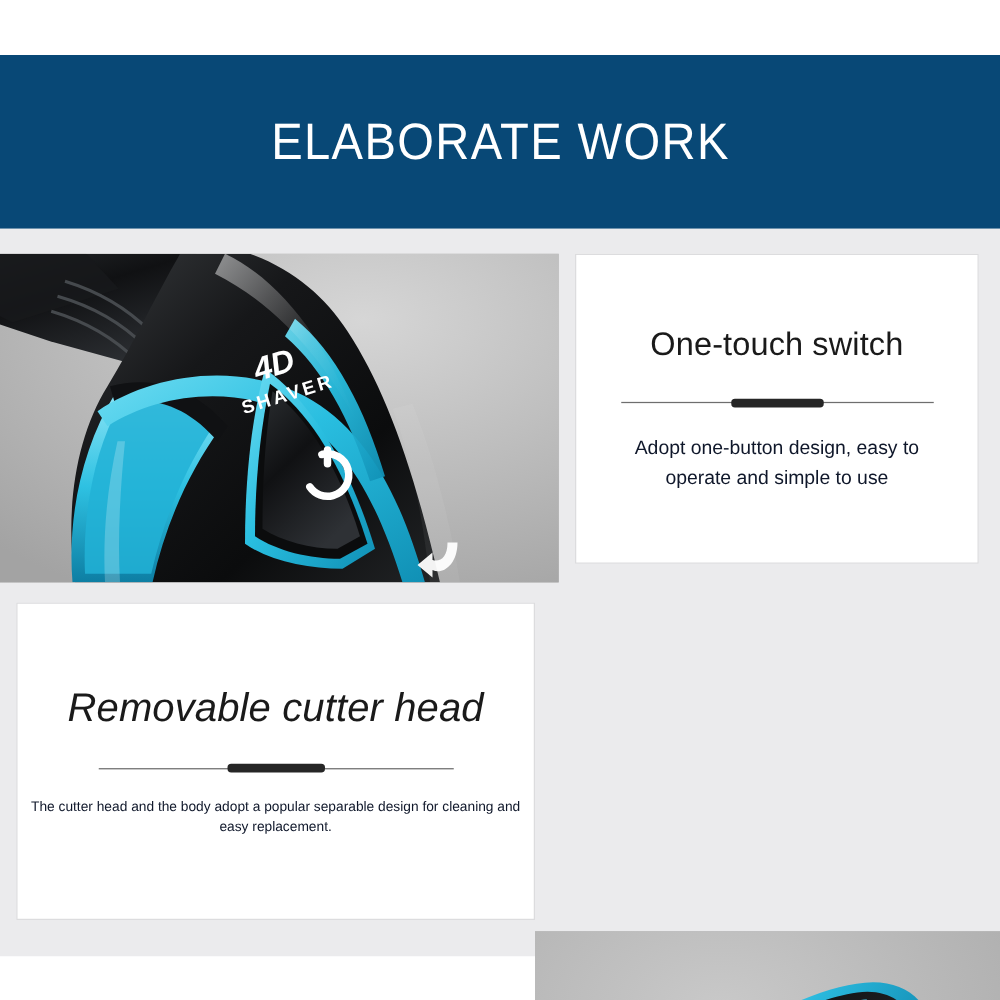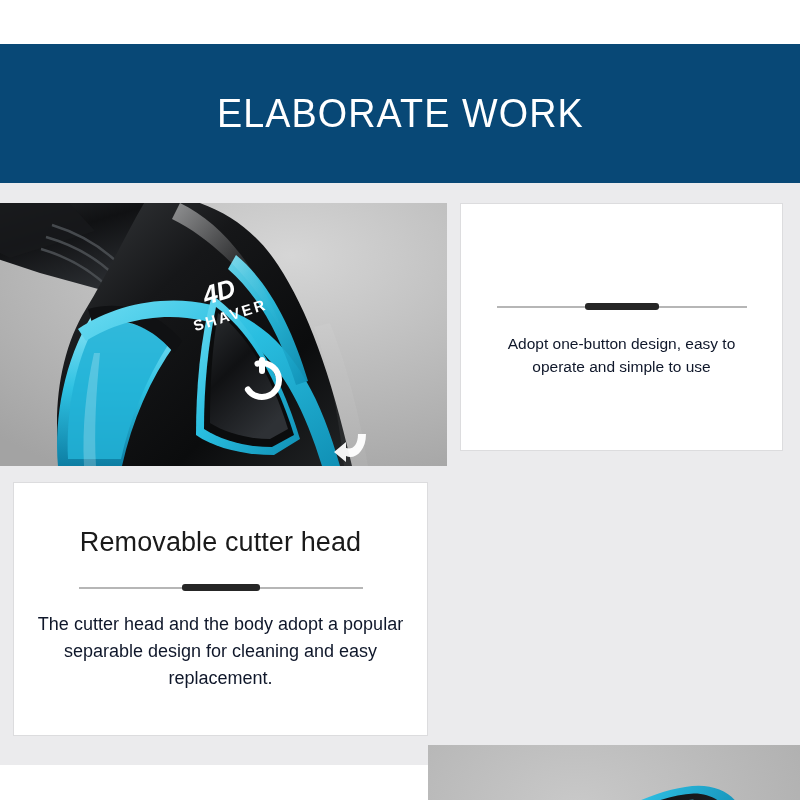--- a/index.html
+++ b/index.html
@@ -110,24 +110,24 @@
     font-size: 15.5px;
     line-height: 1.5;
     text-align: center;
   }
 
   .panel-text-top .card-heading { font-size: 26px; }
   .panel-text-top .divider { width: 250px; margin-top: 26px; }
   .panel-text-top .divider .nub { width: 74px; }
   .panel-text-top .card-body { margin-top: 20px; width: 265px; font-size: 15.5px; }
 
-  .panel-text-bottom .card-heading { font-size: 27px; }
+  .panel-text-bottom .card-heading { font-size: 32px; font-style: italic; }
   .panel-text-bottom .divider { width: 284px; margin-top: 25px; }
   .panel-text-bottom .divider .nub { width: 78px; }
-  .panel-text-bottom .card-body { margin-top: 18px; width: 392px; font-size: 18px; }
+  .panel-text-bottom .card-body { margin-top: 18px; width: 392px; font-size: 11px; }
 
   
   .photo {
     position: relative;
     background: #b4b4b4;
   }
   .photo-inner { position: absolute; inset: 0; overflow: hidden; }
 
   .photo-top .photo-inner {
     background:
@@ -231,20 +231,21 @@
 
           <path d="M180,0 C226,22 262,72 286,136 C262,90 224,42 172,16 Z" fill="url(#shine)"></path>
           <path d="M330,120 C348,166 360,214 368,263 L344,263 C338,208 328,160 314,124 Z" fill="#ffffff" opacity="0.06"></path>
           <path d="M100,150 C96,190 94,228 96,263 L84,263 C82,224 86,186 94,150 Z" fill="#ffffff" opacity="0.22"></path>
         </svg>
       </div>
       <span class="sr">Close-up of black and cyan 4D shaver showing the one-touch power button</span>
     </div>
 
     <div class="panel text-card panel-text-top">
+      <div class="card-heading">One-touch switch</div>
       <div class="divider">
         <span class="rule"></span>
         <span class="nub"></span>
       </div>
       <div class="card-body">Adopt one-button design, easy to operate and simple to use</div>
     </div>
 
     <div class="panel text-card panel-text-bottom">
       <div class="card-heading">Removable cutter head</div>
       <div class="divider">

